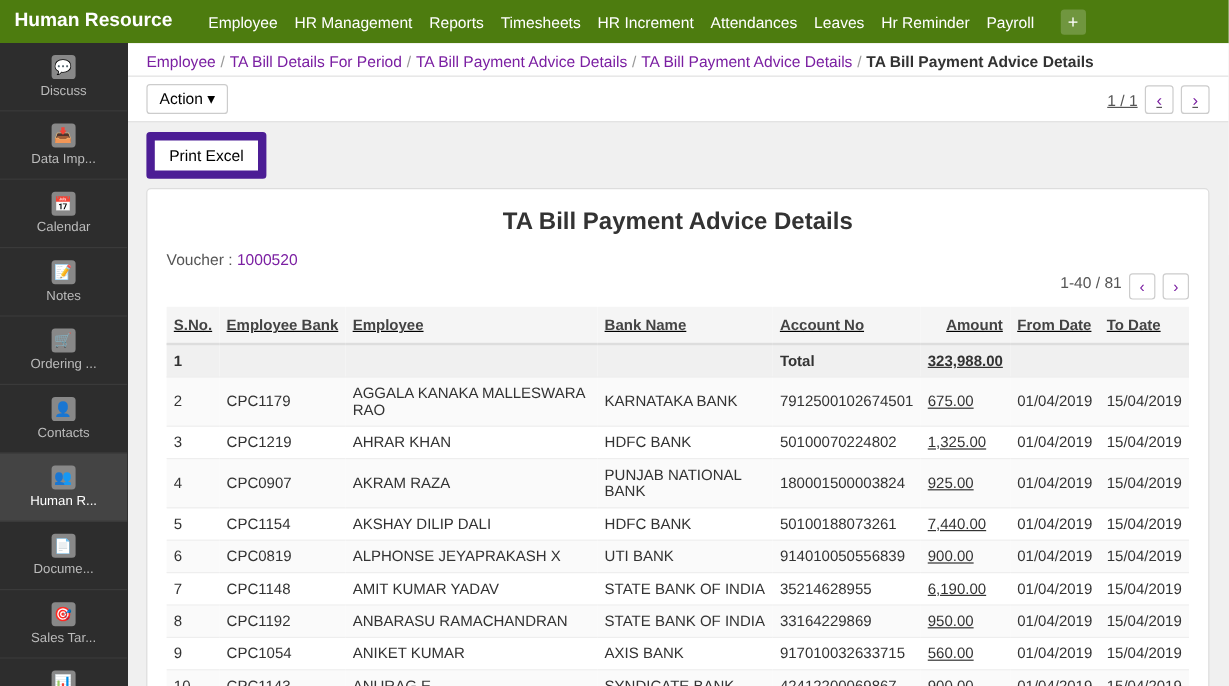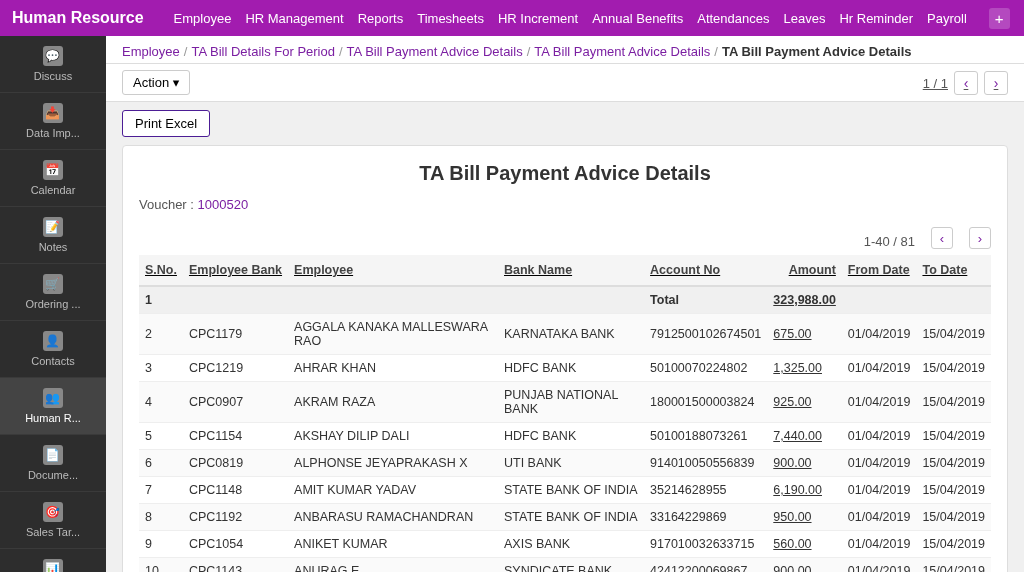--- a/index.html
+++ b/index.html
@@ -1,20 +1,20 @@
 <!DOCTYPE html>
 <html><head>
   <meta charset="utf-8">
   <style>
     * { margin: 0; padding: 0; box-sizing: border-box; }
     body { font-family: Arial, sans-serif; font-size: 13px; background: #f5f5f5; width: 1024px; height: 572px; overflow: hidden; display: flex; flex-direction: column; }
 
     
     .top-nav {
-      background: #a21caf;
+      background: #4d7c0f;
       color: white;
       height: 36px;
       display: flex;
       align-items: center;
       padding: 0 12px;
       gap: 16px;
       flex-shrink: 0;
     }
     .top-nav .brand {
       font-size: 16px;
@@ -132,21 +132,21 @@
       font-size: 14px; color: #7b1fa2;
     }
 
     
     .toolbar {
       padding: 8px 16px;
       flex-shrink: 0;
     }
     .print-excel-btn {
       background: white;
-      border: 1px solid #4c1d95;
+      border: 7px solid #4c1d95;
       border-radius: 3px;
       padding: 5px 12px;
       font-size: 13px;
       cursor: pointer;
     }
 
     
     .report-container {
       flex: 1;
       overflow-y: auto;
@@ -161,31 +161,31 @@
     .report-title {
       text-align: center;
       font-size: 20px;
       font-weight: bold;
       color: #333;
       margin-bottom: 12px;
     }
     .voucher-line {
       font-size: 13px;
       color: #555;
-      margin-bottom: 15px;
+      margin-bottom: 4px;
     }
     .voucher-line a { color: #7b1fa2; text-decoration: none; }
 
     
     .table-header-row {
       display: flex;
       justify-content: flex-end;
-      align-items: flex-end;
+      align-items: flex-start;
       margin-bottom: 6px;
-      gap: 16px;
+      gap: 6px;
       font-size: 13px; color: #555;
     }
     .tbl-nav-btn {
       background: white; border: 1px solid #ccc; border-radius: 3px;
       width: 22px; height: 22px; cursor: pointer;
       display: flex; align-items: center; justify-content: center;
       font-size: 13px; color: #7b1fa2;
     }
 
     
@@ -220,21 +220,20 @@
 <body>
 
 <div class="top-nav">
   <span class="brand">Human Resource</span>
   <div id="nav-links" style="display: flex; gap: 2px; align-items: center;">
       <a href="#">Employee</a>
       <a href="#">HR Management</a>
       <a href="#">Reports</a>
       <a href="#">Timesheets</a>
       <a href="#">HR Increment</a>
-      <a href="#">Annual Benefits</a>
       <a href="#">Attendances</a>
       <a href="#">Leaves</a>
       <a href="#">Hr Reminder</a>
       <a href="#">Payroll</a>
     </div>
   <span class="plus-btn">+</span>
 
 </div>
 
 <div class="main-layout">

